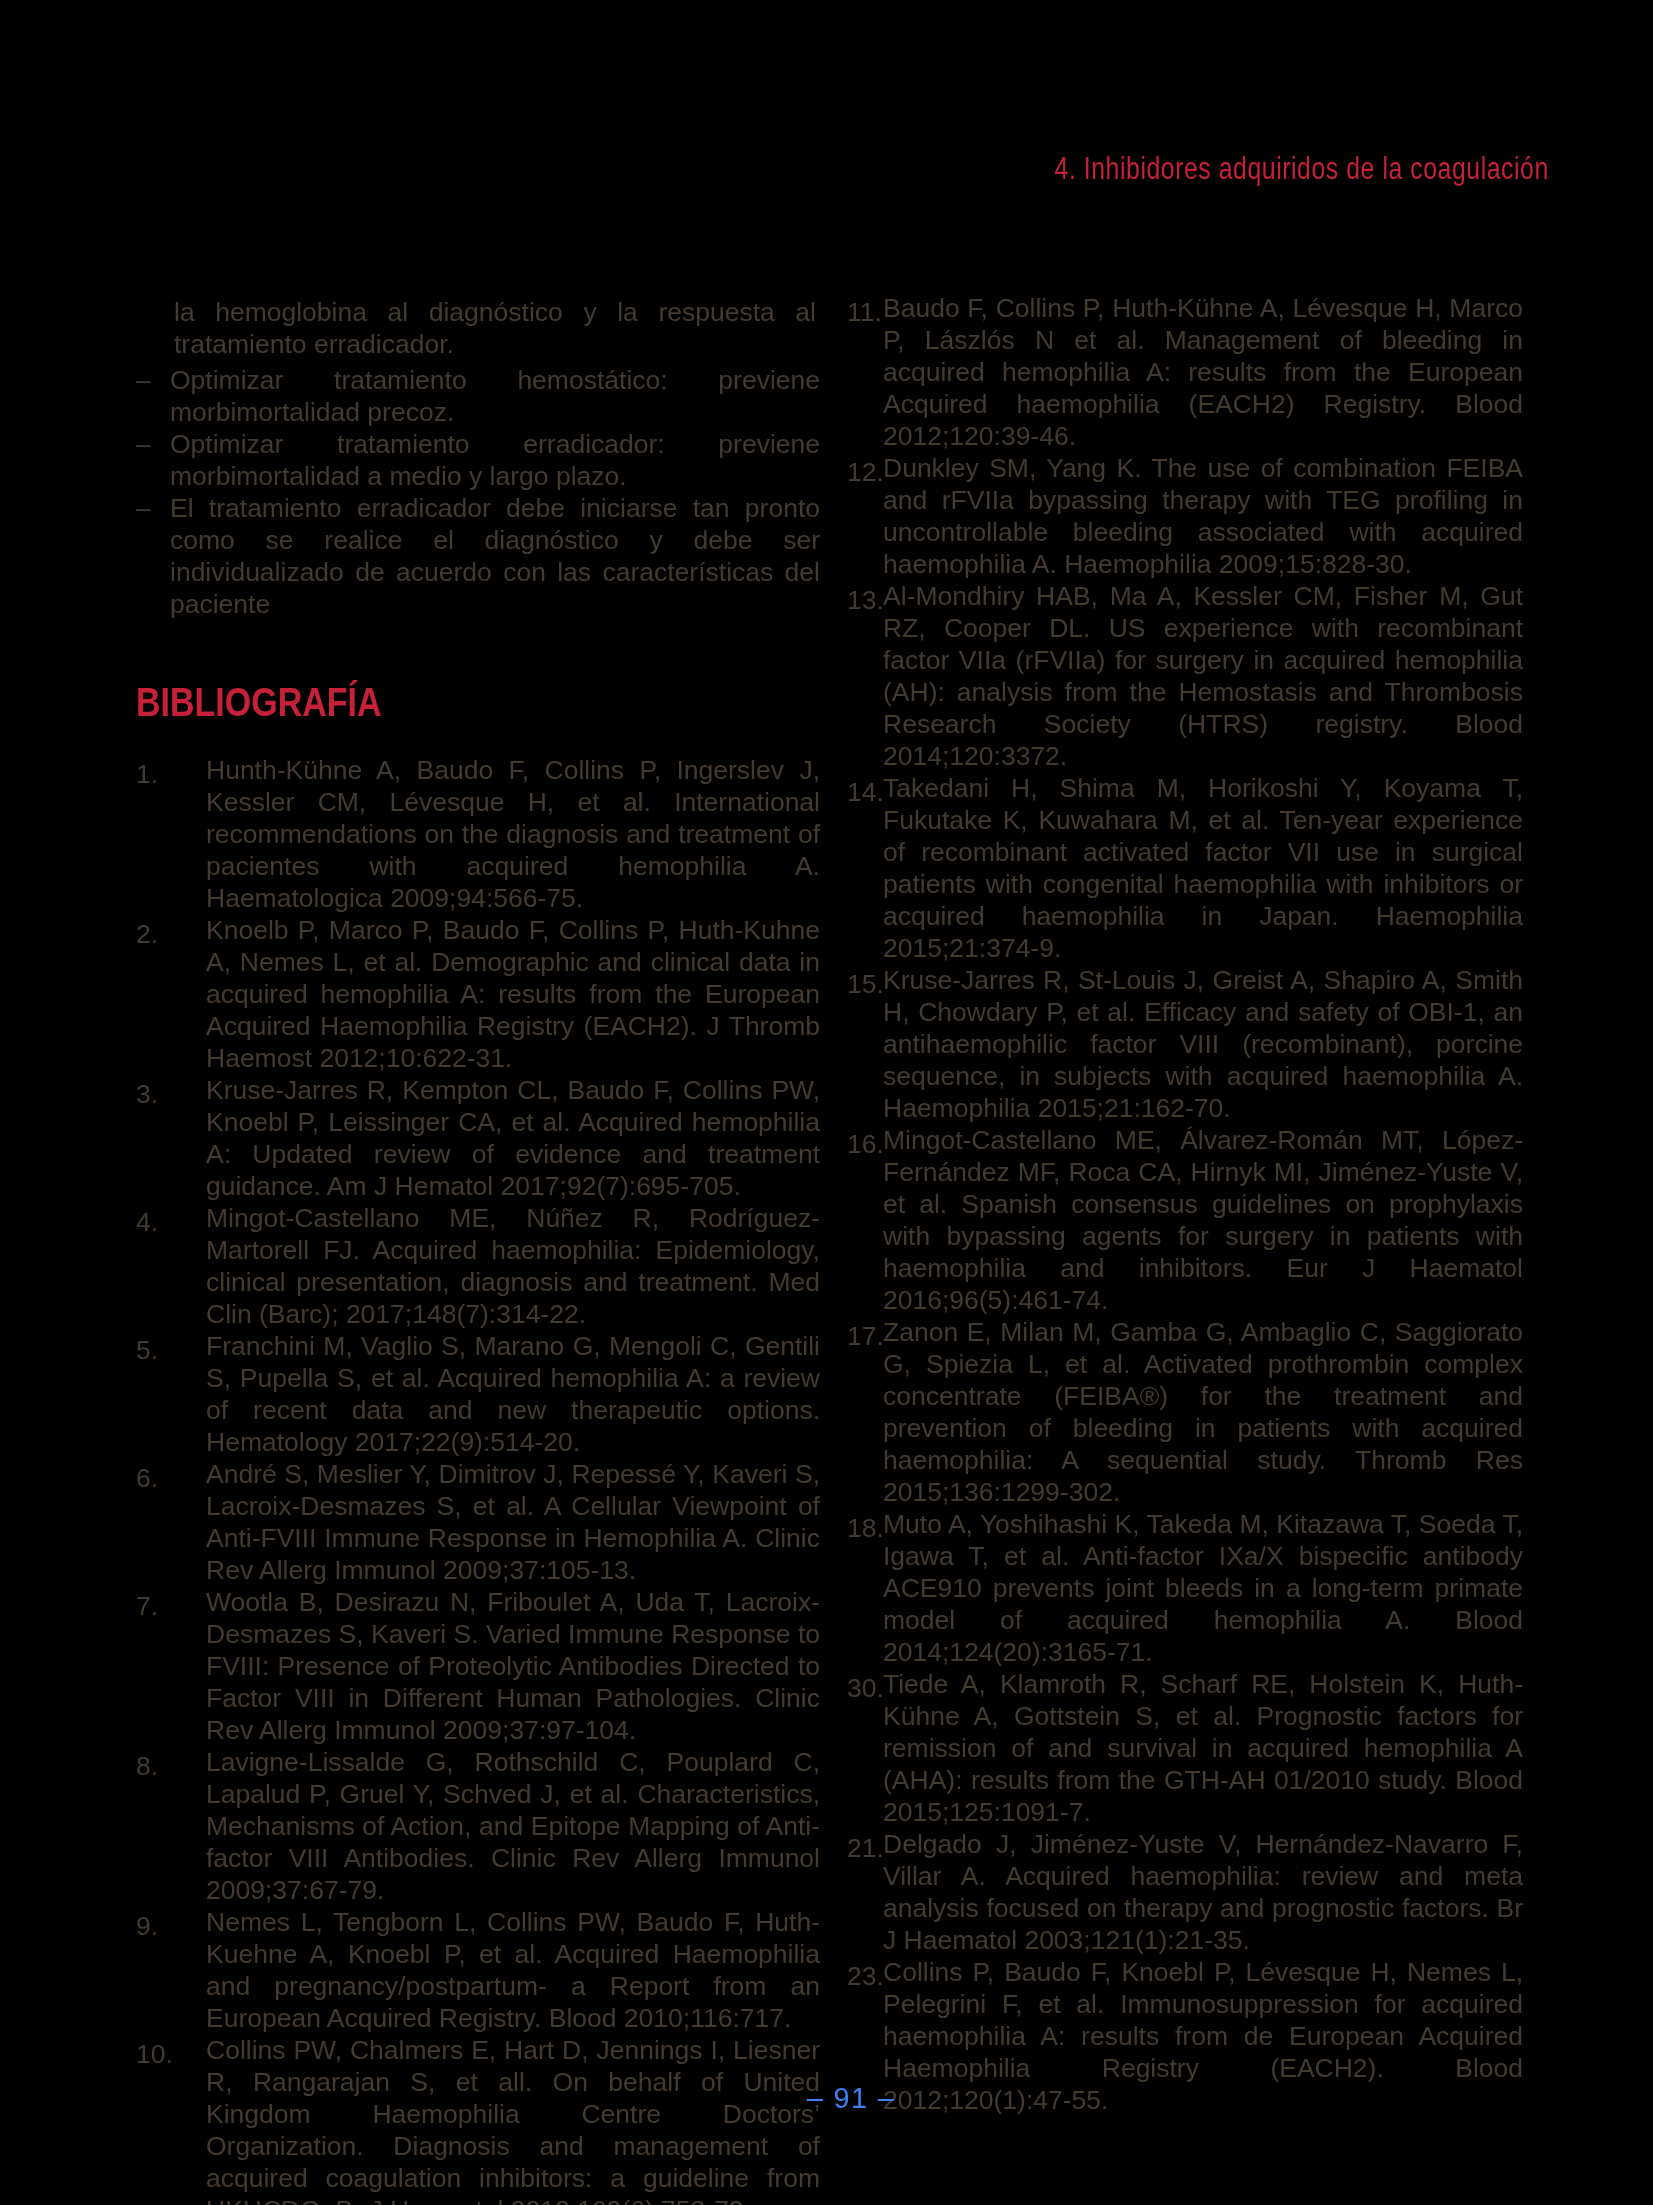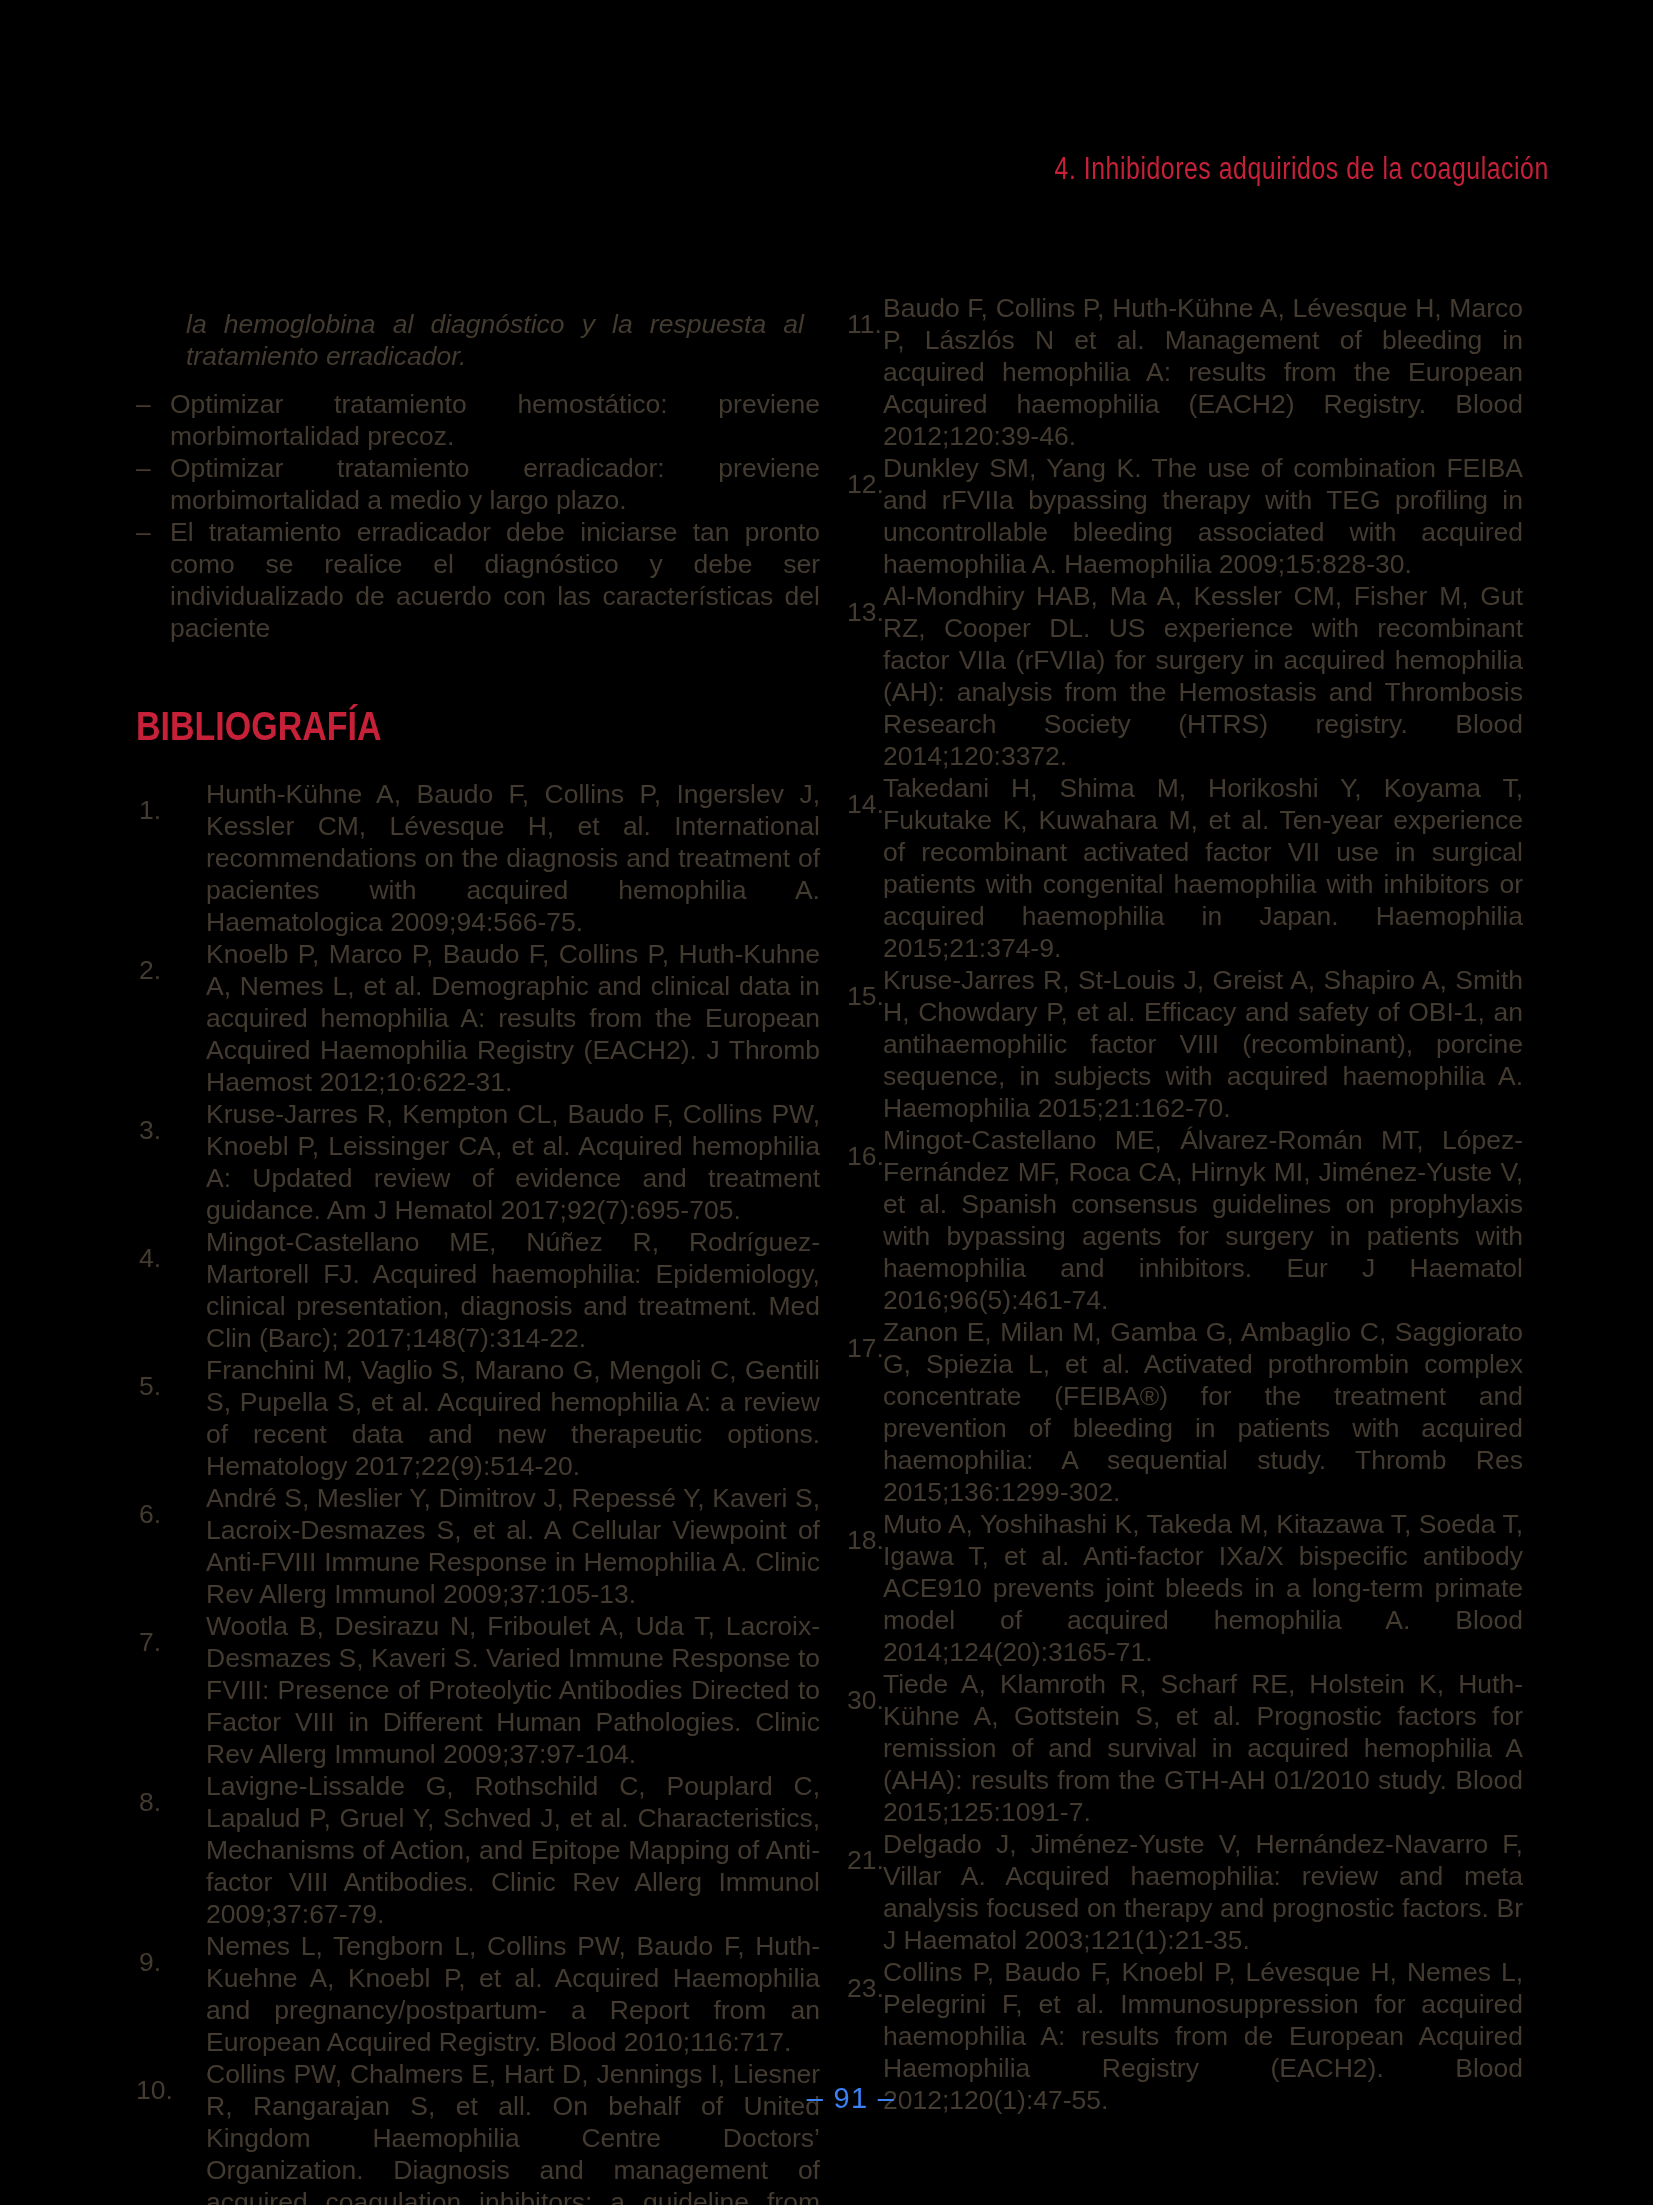--- a/index.html
+++ b/index.html
@@ -29,21 +29,21 @@
     position: absolute;
     top: 292px;
     font-size: 26.5px;
     line-height: 32px;
     text-align: justify;
   }
   .col-left  { left: 136px;  width: 684px; }
   .col-right { left: 847px; width: 676px; }
 
   .intro { padding-left: 34px; }
-  .intro p { margin: 16px; font-style: italic; }
+  .intro p { margin: 4px; }
   .bullet { position: relative; }
   .bullet .dash { position: absolute; left: -34px; top: 0; }
 
   .bib-heading {
     margin: 61px 0 30.5px 0;
     font-size: 40px;
     line-height: 42px;
     font-weight: 700;
     color: #c7213a;
     letter-spacing: 0px;
@@ -51,22 +51,22 @@
     transform-origin: left center;
     text-align: left;
   }
 
   .refs { margin: 0; padding: 0; list-style: none; }
   .ref { position: relative; margin: 0; }
   .col-left  .ref { padding-left: 70px; }
   .col-right .ref { padding-left: 36px; }
   .ref .num {
     position: absolute;
-    left: 0; top: 16px;
-    text-align: center;
+    left: 0; top: 4px;
+    text-align: left;
   }
   .col-left  .ref .num { width: 28px; }
   .col-right .ref .num { width: 24px; }
 
   .page-number {
     position: absolute;
     top: 2082px;
     left: 0;
     width: 100%;
     text-align: center;

